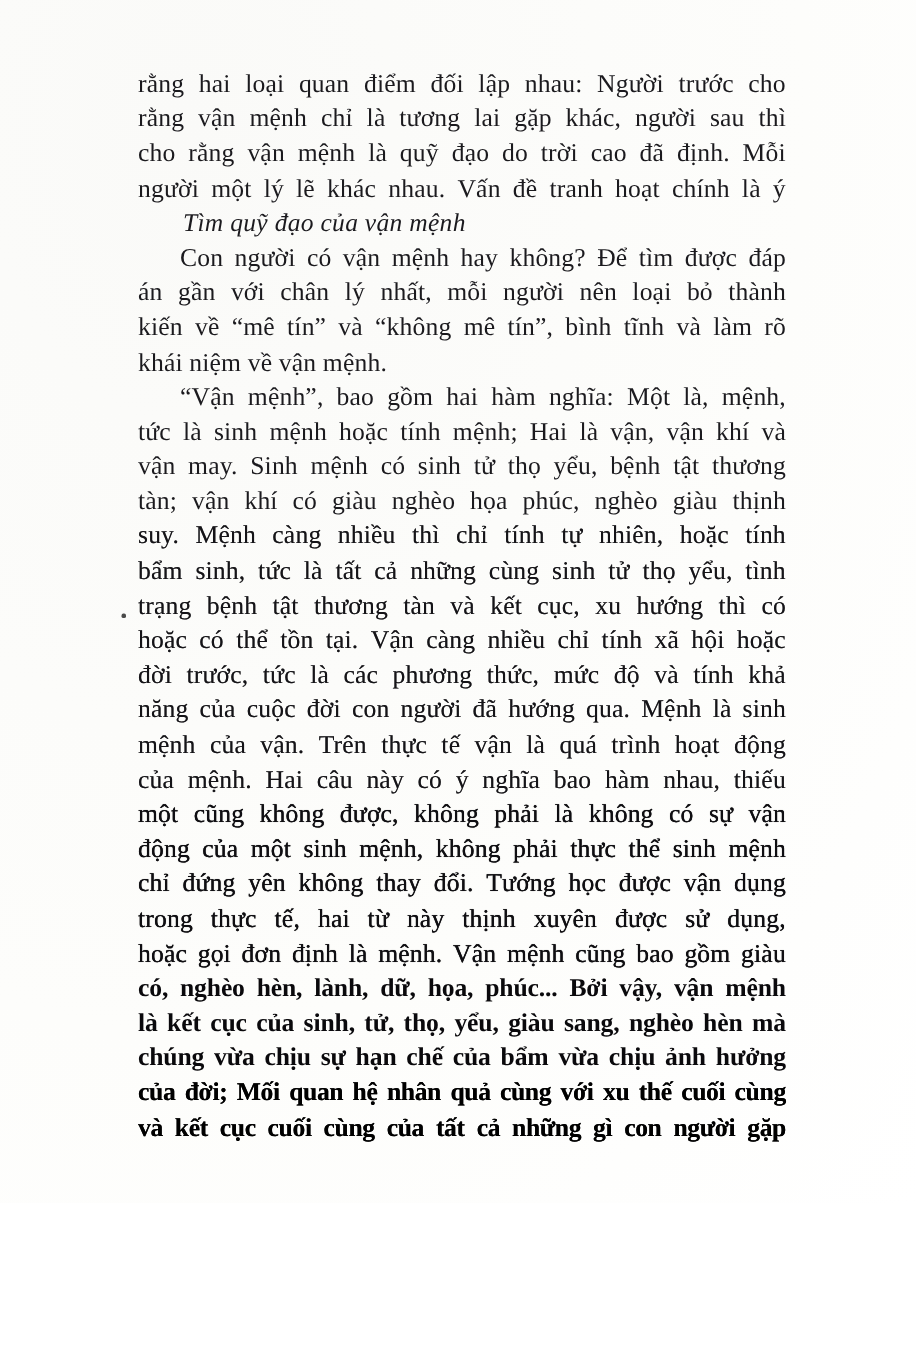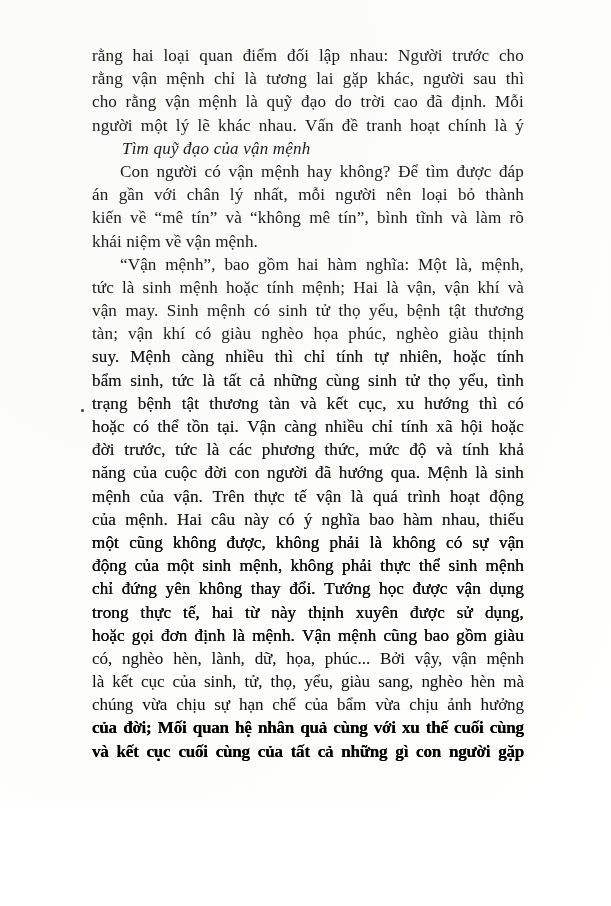--- a/index.html
+++ b/index.html
@@ -56,21 +56,21 @@
     font-style: italic;
     font-size: 17px;
     padding-left: 30px;
     letter-spacing: 0.2px;
   }
 
   
   .w0 { font-weight: 400; color: #1b1a1e; }
   .w1 { font-weight: 400; color: #151418; text-shadow: 0 0 .28px rgba(0,0,0,.55); }
   .w2 { font-weight: 400; color: #0f0e12; text-shadow: 0 0 .45px rgba(0,0,0,.8), 0 0 .2px rgba(0,0,0,.6); }
-  .w3 { font-weight: 400; color: #0a090c; letter-spacing: -0.1px; }
+  .w3 { font-weight: 700; color: #0a090c; letter-spacing: -0.1px; }
   .w4 { font-weight: 700; color: #000; letter-spacing: -0.25px; text-shadow: 0 0 .3px rgba(0,0,0,.85); }
 
   #speck {
     position: absolute;
     left: 81px;
     top: 409px;
     width: 2.5px;
     height: 2.5px;
     background: #2a2a2a;
     border-radius: 50%;

